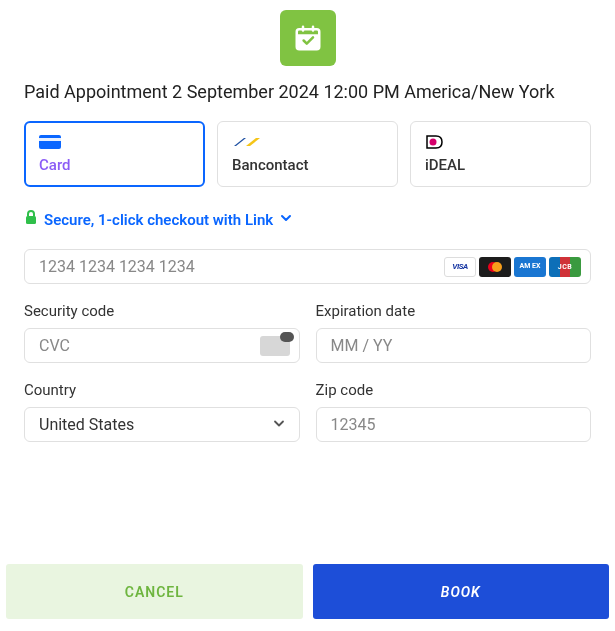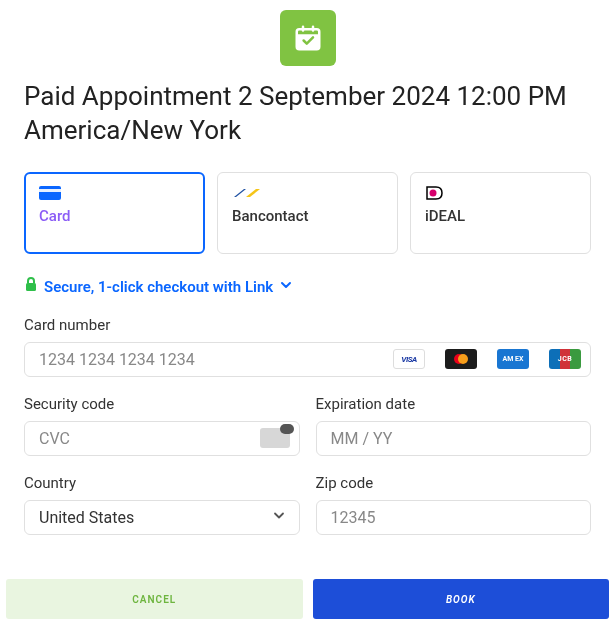--- a/index.html
+++ b/index.html
@@ -13,32 +13,32 @@
   }
   .page { padding: 0 24px; }
   .logo-wrap { display: flex; justify-content: center; padding-top: 10px; padding-bottom: 14px; }
   .logo {
     width: 56px; height: 56px;
     background: #80c342;
     border-radius: 6px;
     display: flex; align-items: center; justify-content: center;
   }
   .page-title {
-    font-size: 26px;
+    font-size: 18px;
     font-weight: 400;
     color: #222;
     line-height: 1.3;
-    margin-bottom: 24px;
+    margin-bottom: 18px;
   }
   .tabs { display: flex; gap: 12px; margin-bottom: 22px; }
   .tab {
     flex: 1 1 0;
     border: 1px solid #e0e0e0;
     border-radius: 6px;
-    padding: 12px 14px 28px 14px;
+    padding: 12px 14px 12px 14px;
     cursor: pointer;
     display: flex; flex-direction: column; gap: 6px;
     background: #fff;
     min-height: 64px;
   }
   .tab.selected { border: 2px solid #0a66ff; padding: 11px 13px; }
   .tab .tab-icon { height: 16px; display: flex; align-items: center; }
   .tab .tab-label { font-size: 15px; color: #333; font-weight: 500; }
   .tab.selected .tab-label { color: #8b5cf6; }
   .link-row {
@@ -60,21 +60,21 @@
     font-size: 16px;
     color: #333;
     background: #fff;
     outline: none;
     font-family: inherit;
   }
   .input::placeholder { color: #888; }
   .input-wrap { position: relative; }
   .card-brands {
     position: absolute; right: 10px; top: 50%; transform: translateY(-50%);
-    display: flex; gap: 20px;
+    display: flex; gap: 3px;
   }
   .brand { width: 32px; height: 20px; border-radius: 3px; display: flex; align-items: center; justify-content: center; font-size: 8px; font-weight: 700; color: #fff; }
   .brand.visa { background: #fff; border: 1px solid #ddd; color: #1a39a4; font-size: 8px; letter-spacing: -0.5px; font-style: italic; }
   .brand.mc { background: #1c1c1c; }
   .brand.amex { background: #1976d2; color:#fff; font-size:7px; line-height:1; text-align:left; }
   .brand.jcb { background: linear-gradient(90deg, #0d6fb8 33%, #d03238 33% 66%, #3a9a3f 66%); }
   .cvc-icon {
     position: absolute; right: 10px; top: 50%; transform: translateY(-50%);
     width: 30px; height: 20px; background: #d7d7d7; border-radius: 3px;
   }
@@ -89,23 +89,23 @@
   }
   .select-chevron {
     position: absolute; right: 14px; top: 50%; transform: translateY(-50%);
     pointer-events: none; color: #555;
   }
   .footer {
     position: absolute; bottom: 12px; left: 0; right: 0;
     display: flex; gap: 10px; padding: 0 6px;
   }
   .btn {
-    flex: 1 1 0; height: 40px;
+    flex: 1 1 0; height: 55px;
     border: none; border-radius: 3px;
-    font-size: 10px; font-weight: 600; letter-spacing: 1px;
+    font-size: 14px; font-weight: 600; letter-spacing: 1px;
     cursor: pointer;
     font-family: inherit;
   }
   .btn.cancel { background: #e9f5e0; color: #6eb53f; }
   .btn.book { background: #1d4ed8; color: #fff; font-style: italic; }
   
   .icon-card svg, .icon-bancontact svg, .icon-ideal svg { display:block; }
 </style>
 </head>
 <body>
@@ -166,21 +166,20 @@
     </span>
     <span>Secure, 1-click checkout with Link</span>
     <span>
       <svg width="14" height="14" viewBox="0 0 14 14">
           <path d="M3 5 L7 9 L11 5" fill="none" stroke="#0a66ff" stroke-width="2" stroke-linecap="round" stroke-linejoin="round"></path>
         </svg>
     </span>
   </div>
 
   <div class="field-group">
-    <label class="field-label">Card number</label>
     <div class="input-wrap">
       <input class="input" type="text" placeholder="1234 1234 1234 1234" style="">
       <div class="card-brands">
         <span class="brand visa">VISA</span>
         <span class="brand mc">
           <svg width="20" height="12" viewBox="0 0 20 12">
               <circle cx="8" cy="6" r="5" fill="#eb001b"></circle>
               <circle cx="12" cy="6" r="5" fill="#f79e1b"></circle>
             </svg>
         </span>

